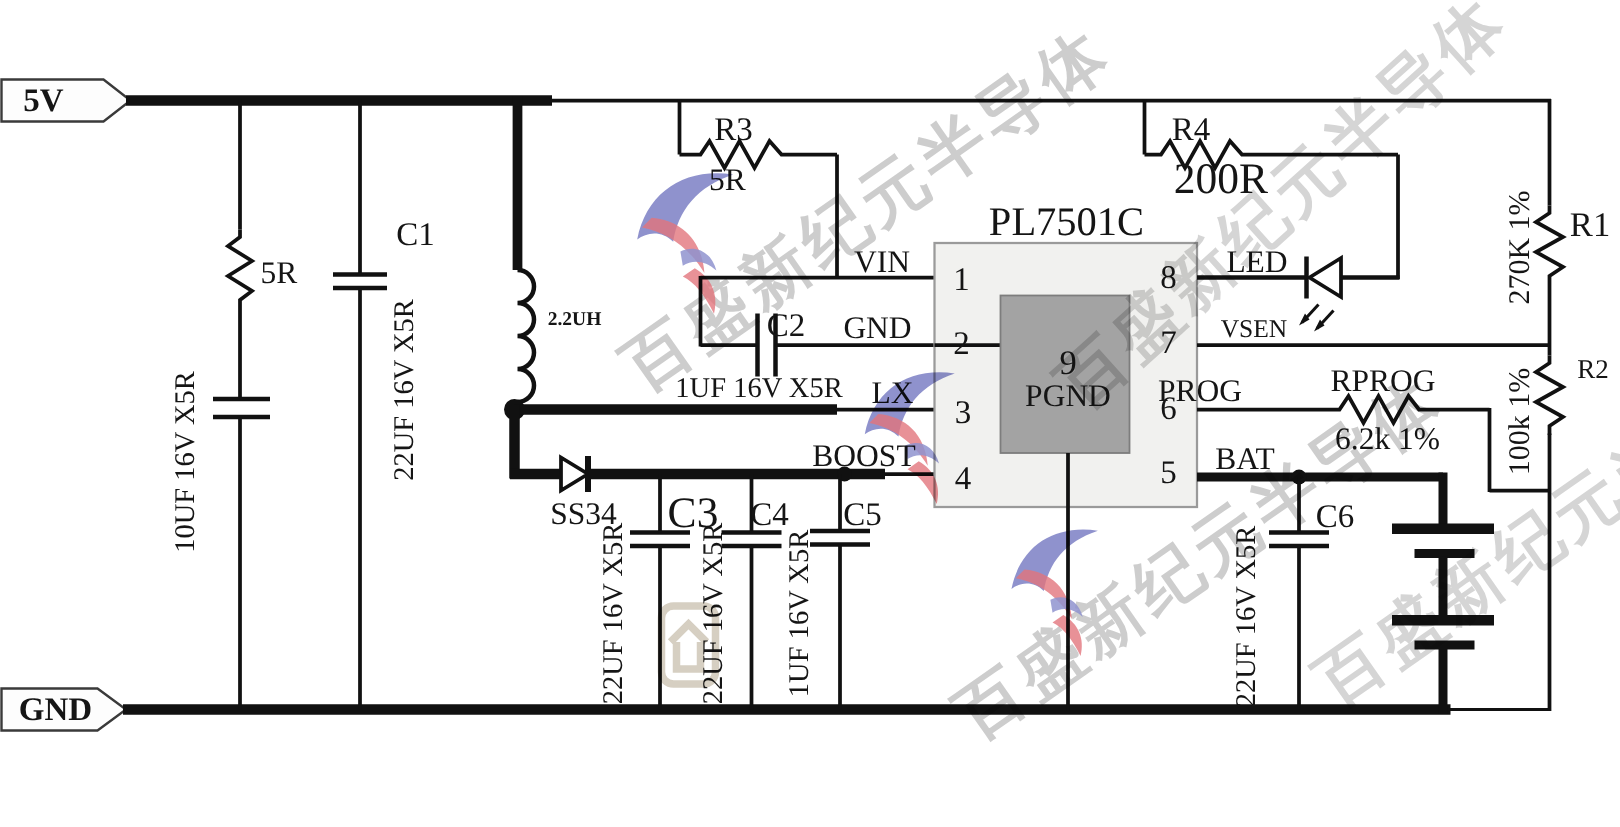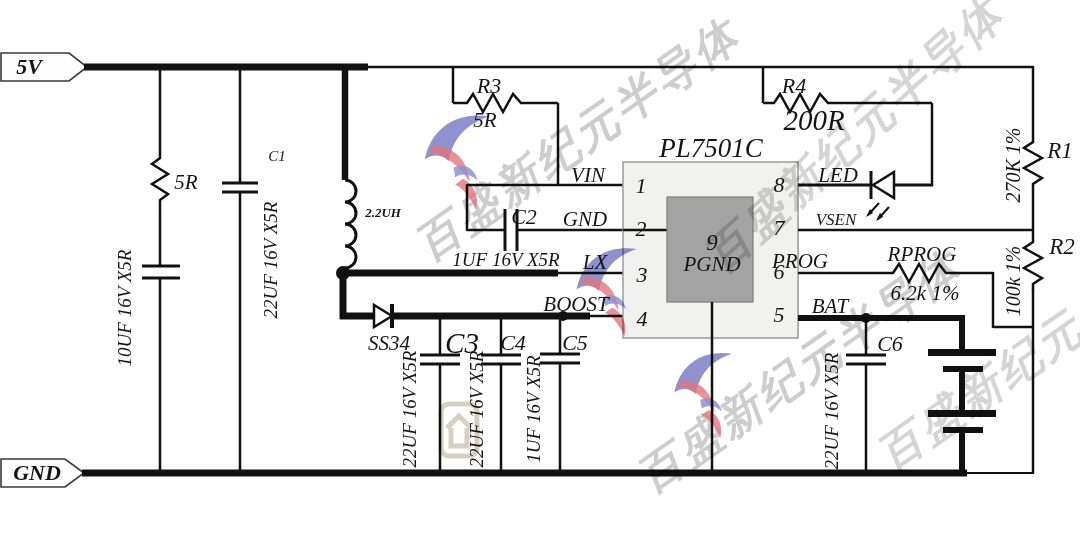--- a/index.html
+++ b/index.html
@@ -1,18 +1,18 @@
 <!DOCTYPE html>
 <html><head>
 <meta charset="utf-8">
 <style>
   html,body{margin:0;padding:0;background:#ffffff;}
   #stage{
     position:relative;width:1080px;height:551px;background:#ffffff;overflow:hidden;
-    font-family:"Liberation Serif","DejaVu Serif",serif;color:#111;font-style:italic;
+    font-family:"Liberation Serif","DejaVu Serif",serif;color:#111;
   }
   #stage svg{position:absolute;left:0;top:0;z-index:2;}
   .lbl{
     position:absolute;z-index:3;white-space:nowrap;color:#151515;
     transform:translate(-50%,-50%);line-height:1;
   }
   .lbl.rot{transform:translate(-50%,-50%) rotate(-90deg);}
   .bold{font-weight:bold;}
   .wm-layer{position:absolute;left:0;top:0;width:1080px;height:551px;z-index:4;pointer-events:none;mix-blend-mode:multiply;}
   .wm-vendor{
@@ -166,21 +166,21 @@
       <line x1="962" y1="432" x2="962" y2="476" stroke-width="6"></line>
     </g>
   </svg>
 
   <span class="lbl bold" style="left:29px;top:67px;font-size:22px;">5V</span>
   <span class="lbl bold" style="left:37px;top:473px;font-size:22px;">GND</span>
 
   <span class="lbl" style="left:186px;top:182px;font-size:21px;">5R</span>
   <span class="lbl rot" style="left:124px;top:308px;font-size:19px;">10UF 16V X5R</span>
 
-  <span class="lbl" style="left:277px;top:156px;font-size:15px;">C1</span>
+  <span class="lbl" style="left:277px;top:156px;font-size:22px;">C1</span>
   <span class="lbl rot" style="left:270px;top:260px;font-size:19px;">22UF 16V X5R</span>
 
   <span class="lbl bold" style="left:383px;top:212px;font-size:13px;">2.2UH</span>
 
   <span class="lbl" style="left:489px;top:86px;font-size:22px;">R3</span>
   <span class="lbl" style="left:485px;top:120px;font-size:21px;">5R</span>
 
   <span class="lbl" style="left:494px;top:217px;font-size:22px;margin-left:30px;">C2</span>
   <span class="lbl" style="left:506px;top:259px;font-size:19px;">1UF 16V X5R</span>
 
@@ -214,21 +214,21 @@
   <span class="lbl" style="left:838px;top:175px;font-size:21px;">LED</span>
   <span class="lbl" style="left:836px;top:219px;font-size:17px;">VSEN</span>
   <span class="lbl" style="left:800px;top:261px;font-size:21px;">PROG</span>
   <span class="lbl" style="left:830px;top:306px;font-size:21px;">BAT</span>
 
   <span class="lbl" style="left:794px;top:86px;font-size:22px;">R4</span>
   <span class="lbl" style="left:814px;top:120px;font-size:29px;">200R</span>
 
   <span class="lbl" style="left:1060px;top:150px;font-size:23px;">R1</span>
   <span class="lbl rot" style="left:1013px;top:165px;font-size:20px;">270K 1%</span>
-  <span class="lbl" style="left:1062px;top:246px;font-size:23px;">R2</span>
+  <span class="lbl" style="left:1062px;top:246px;font-size:18px;">R2</span>
   <span class="lbl rot" style="left:1013px;top:281px;font-size:20px;">100k 1%</span>
 
   <span class="lbl" style="left:922px;top:254px;font-size:21px;">RPROG</span>
   <span class="lbl" style="left:925px;top:293px;font-size:21px;">6.2k 1%</span>
 
   <span class="lbl" style="left:890px;top:344px;font-size:22px;">C6</span>
   <span class="lbl rot" style="left:831px;top:411px;font-size:19px;">22UF 16V X5R</span>
 
   <div class="wm-layer">
     <span class="wm-vendor" style="left:578px;top:140px;transform:translate(-50%,-50%) rotate(-35deg);position:absolute;">百盛新纪元半导体</span>

